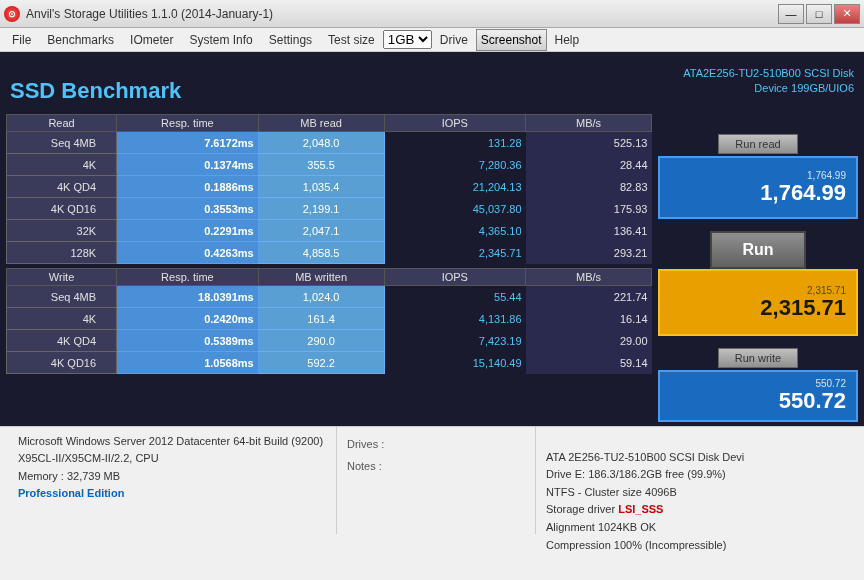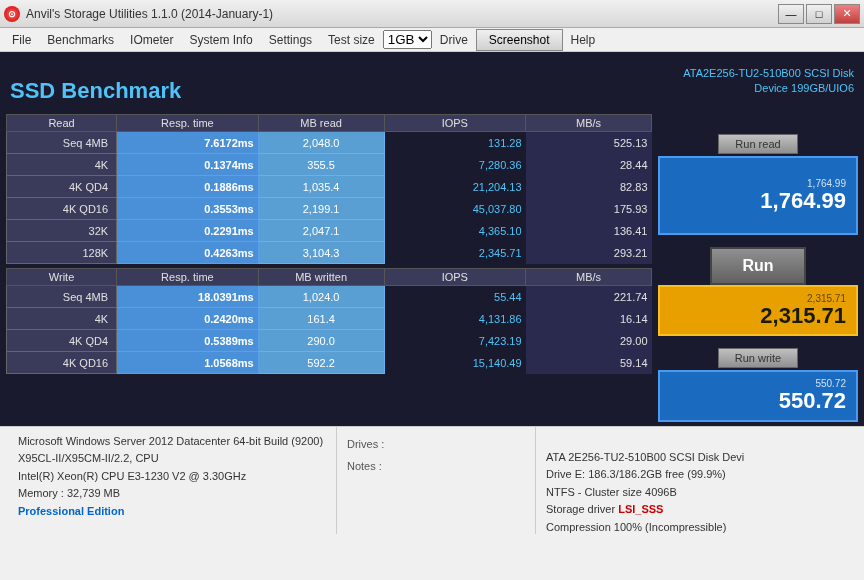--- a/index.html
+++ b/index.html
@@ -73,21 +73,21 @@
     .menu-item {
       padding: 2px 8px;
       font-size: 12px;
       cursor: pointer;
       color: #333;
     }
     .toolbar-label { font-size: 12px; color: #333; }
     .screenshot-btn {
       background: linear-gradient(to bottom, #f0f0f0, #d0d0d0);
       border: 1px solid #888;
-      padding: 2px 12px;
+      padding: 2px 4px;
       font-size: 12px;
       cursor: pointer;
       height: 22px;
     }
 
     
     .benchmark-header {
       background: #1a1a2e;
       padding: 6px 10px;
       display: flex;
@@ -138,21 +138,21 @@
       text-align: right;
       padding: 1px 4px;
       font-size: 11px;
       border: none;
       height: 22px;
     }
     .label-cell {
       background: #3a3a5a;
       color: #e0e0e0;
       text-align: right !important;
-      padding: 2px 8px !important;
+      padding: 2px 20px !important;
       border: 1px solid #666 !important;
     }
     .resp-cell {
       background: #4a90d9;
       color: white;
       font-weight: bold;
       text-align: left;
       border: 1px solid #5aa0e9 !important;
     }
     .mb-cell {
@@ -176,27 +176,27 @@
     .score-panel {
       width: 200px;
       display: flex;
       flex-direction: column;
       gap: 12px;
       padding-top: 20px;
     }
     .score-box-read {
       background: #1a6abf;
       border: 2px solid #4a9aef;
-      padding: 20px 10px;
+      padding: 12px 10px;
       text-align: right;
     }
     .score-box-total {
       background: #e8a000;
       border: 2px solid #f8c020;
-      padding: 6px 10px;
+      padding: 14px 10px;
       text-align: right;
     }
     .score-box-write {
       background: #1a6abf;
       border: 2px solid #4a9aef;
       padding: 6px 10px;
       text-align: right;
     }
     .score-small {
       font-size: 10px;
@@ -366,21 +366,21 @@
           <tr>
       <td class="label-cell">32K</td>
       <td class="resp-cell">0.2291ms</td>
       <td class="mb-cell">2,047.1</td>
       <td class="iops-cell">4,365.10</td>
       <td class="mbs-cell">136.41</td>
     </tr>
           <tr>
       <td class="label-cell">128K</td>
       <td class="resp-cell">0.4263ms</td>
-      <td class="mb-cell">3,104.3</td>
+      <td class="mb-cell">4,858.5</td>
       <td class="iops-cell">2,345.71</td>
       <td class="mbs-cell">293.21</td>
     </tr>
         </tbody>
     </table>
 
     <div style="height:4px;"></div>
 
     <table class="bench-table">
       <thead>
@@ -449,31 +449,31 @@
         <span class="score-large">550.72</span>
       </div>
     </div>
   </div>
 </div>
 
 <div class="bottom-info">
   <div class="sys-info">
     <div>Microsoft Windows Server 2012 Datacenter 64-bit Build (9200)</div>
     <div>X95CL-II/X95CM-II/2.2, CPU</div>
-    <div>Intel(R) Xeon(R) CPU E3-1230 V2 @ 3.30GHz</div>
     <div>Memory : 32,739 MB</div>
     <div class="pro-edition">Professional Edition</div>
   </div>
   <div class="drives-notes">
     <div>Drives :</div>
     <div>Notes :</div>
   </div>
   <div class="disk-detail">
     <div>ATA 2E256-TU2-510B00 SCSI Disk Devi</div>
     <div>Drive E: 186.3/186.2GB free (99.9%)</div>
     <div>NTFS - Cluster size 4096B</div>
     <div>
       <span>Storage driver</span>
       <span class="highlight">LSI_SSS</span>
     </div>
+    <div>Alignment 1024KB OK</div>
     <div>Compression 100% (Incompressible)</div>
   </div>
 </div>
 
 </body></html>

